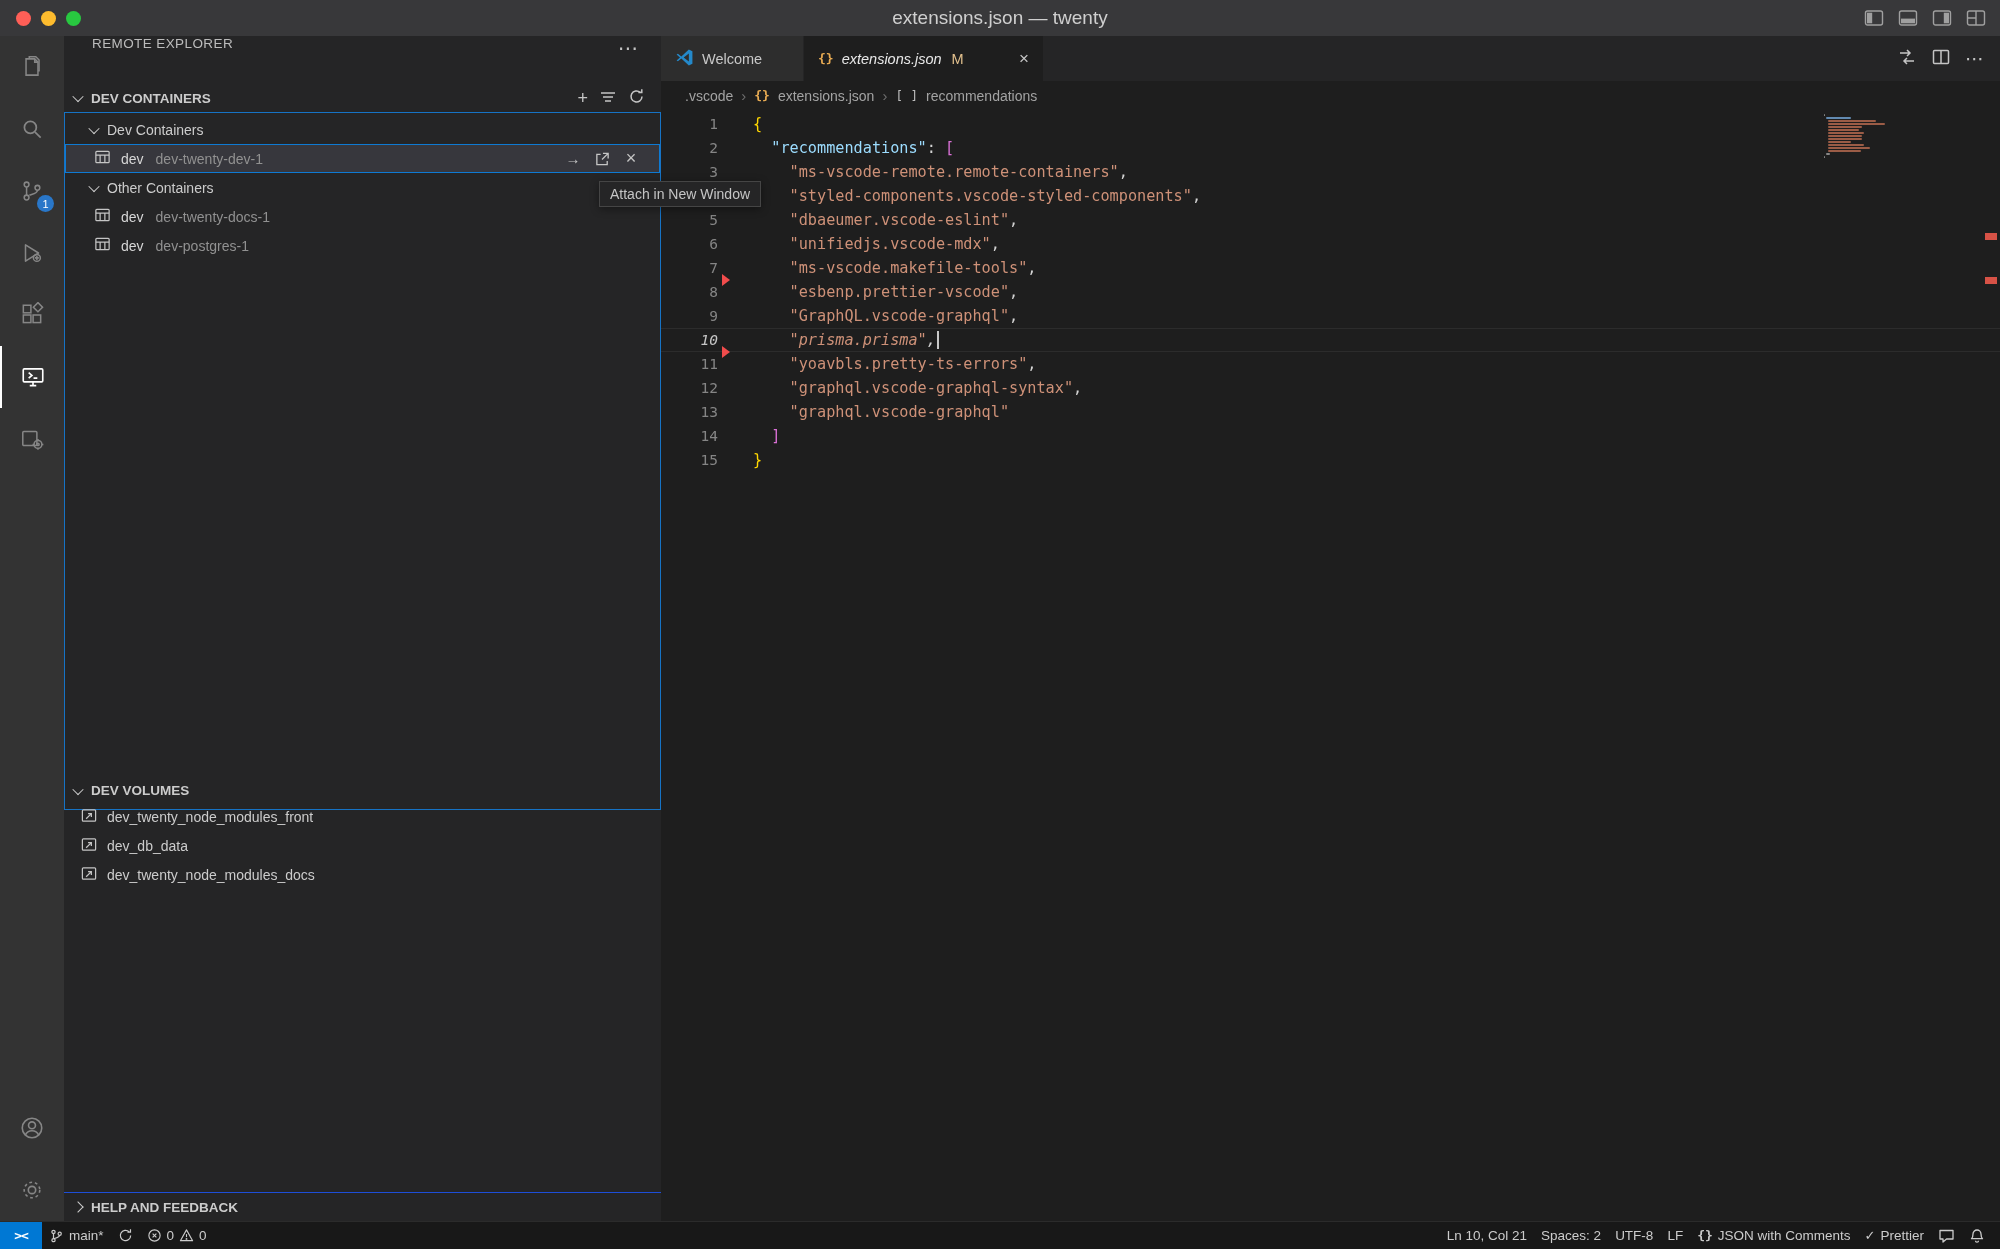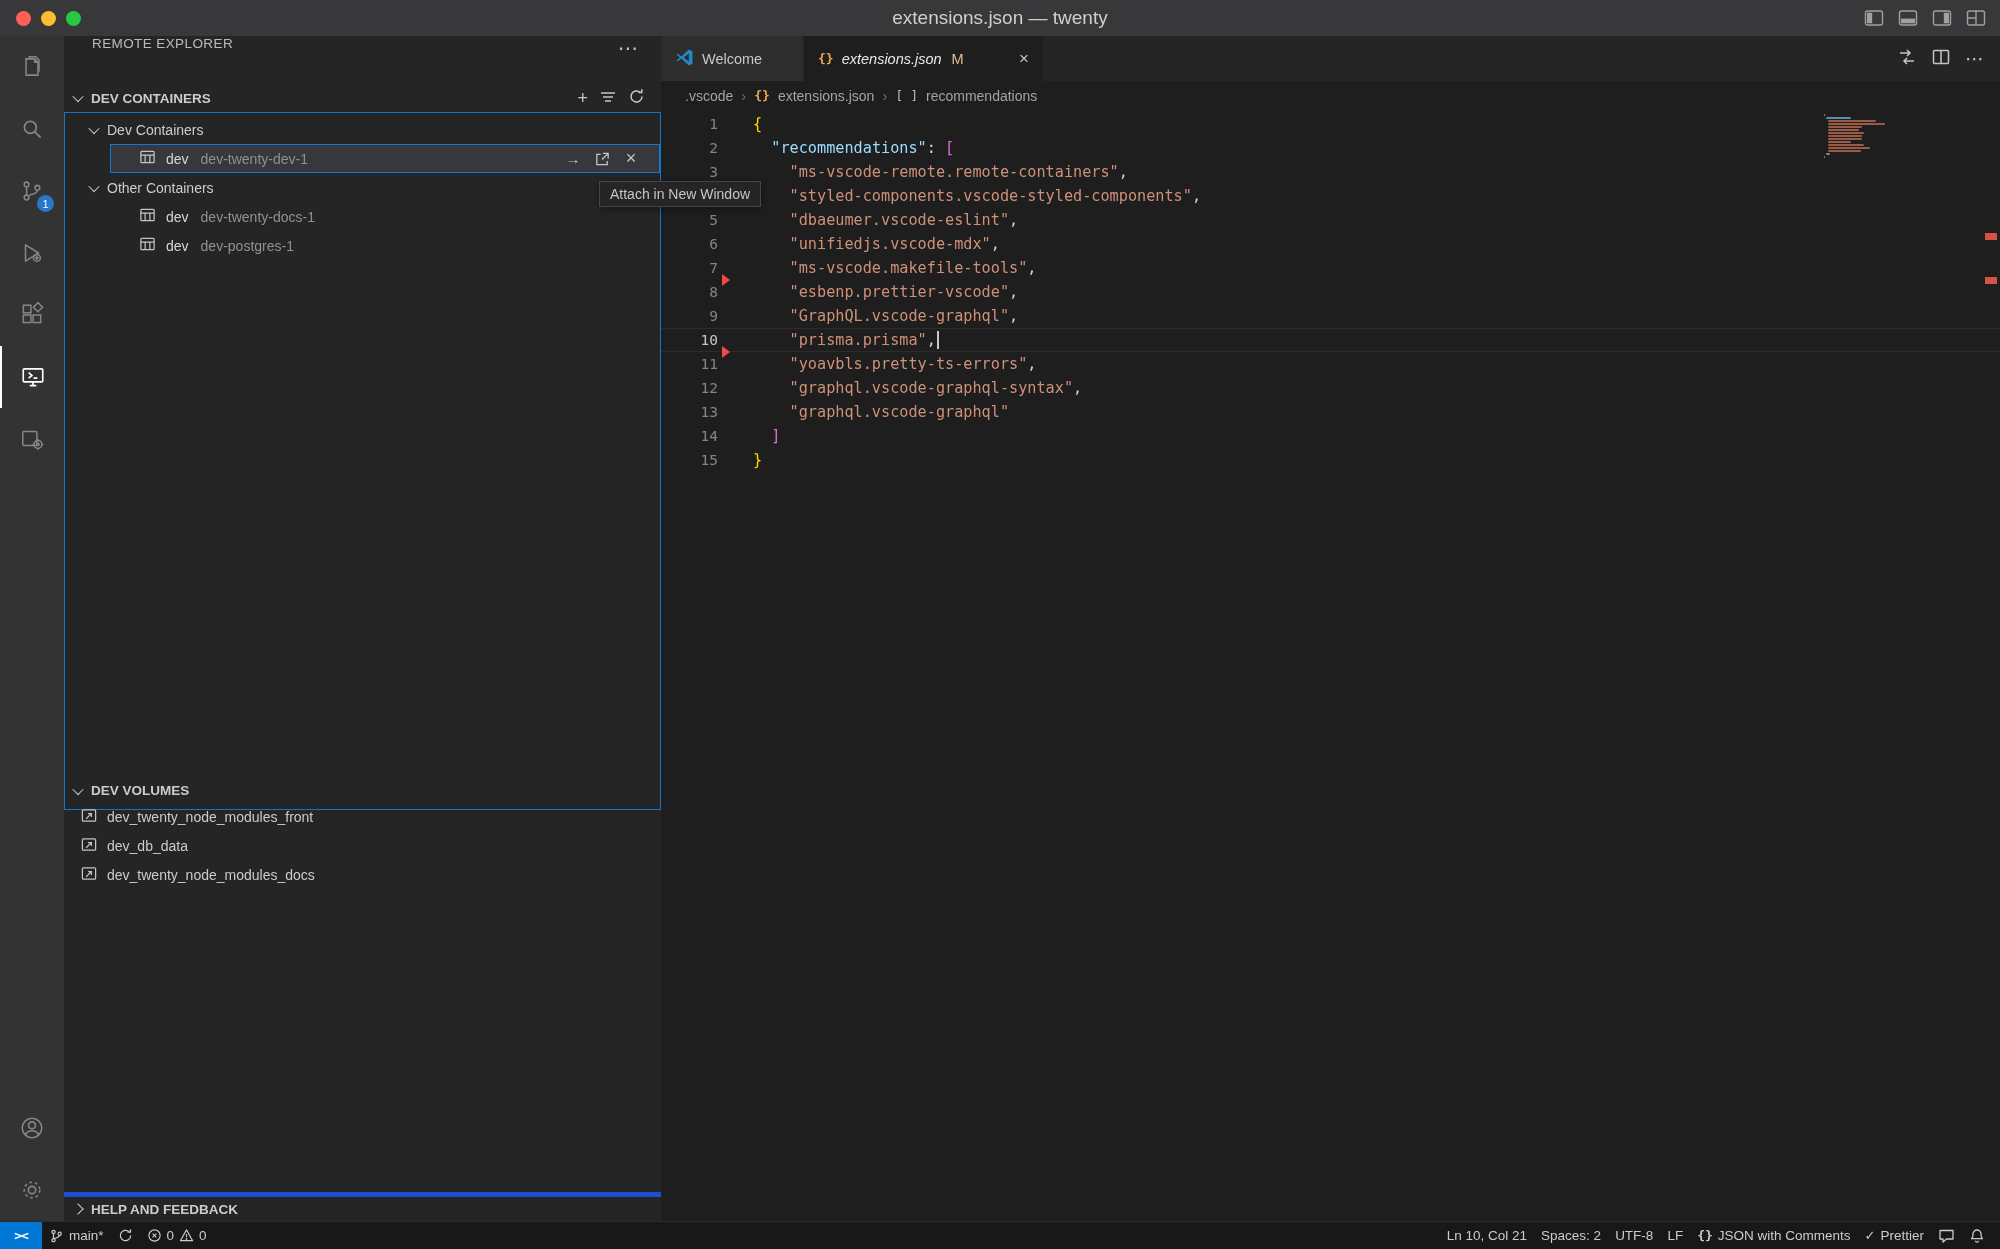--- a/index.html
+++ b/index.html
@@ -42,33 +42,33 @@
   .sec-actions { margin-left:auto; display:flex; align-items:center; gap:12px; padding-right:16px; }
   .sec-actions .sic { color:#c5c5c5; font-weight:normal; font-size:18px; line-height:1; }
   .chev { width:8px; height:8px; border-right:1.5px solid #cccccc; border-bottom:1.5px solid #cccccc;
           display:inline-block; flex:none; }
   .chev.down { transform:rotate(45deg) translate(-1px,-1px); }
   .chev.right { transform:rotate(-45deg); }
   .dc-tree { position:absolute; left:0; top:76px; width:597px; height:698px;
              border:1px solid #1673c5; padding-top:2px; }
   .trow { height:29px; display:flex; align-items:center; font-size:14px; color:#cccccc; position:relative; }
   .trow.group { padding-left:25px; gap:9px; }
-  .trow.item { padding-left:28px; gap:9px;margin-left:45px; }
+  .trow.item { padding-left:28px; gap:9px; }
   .trow .glabel { color:#cccccc; }
   .trow .iname { color:#d6d6d6; }
   .trow .idesc { color:#919191; margin-left:3px; }
   .trow.sel { background:#37373d; box-shadow:inset 0 0 0 1px #0e7ad3; }
   .row-actions { position:absolute; right:18px; top:0; height:29px; display:flex; align-items:center; gap:7px; }
   .row-actions .ra { width:22px; height:22px; display:flex; align-items:center; justify-content:center;
                      color:#c5c5c5; font-size:15px; border-radius:4px; }
   .sec-vol { top:740px; height:29px; }
   .vol-list { position:absolute; left:0; top:766px; width:100%; }
   .vrow { height:29px; display:flex; align-items:center; gap:9px; padding-left:16px;
           color:#cccccc; font-size:14px; }
-  .sec-help { top:1156px; height:29px; border-top:5px solid #1d4ed8; font-weight:bold; }
+  .sec-help { top:1156px; height:29px; border-top:1px solid #1d4ed8; font-weight:bold; }
 
   
   .editorwrap { position:absolute; left:661px; top:36px; width:1339px; height:1185px; background:#1e1e1e; }
   .tabbar { position:absolute; left:0; top:0; width:100%; height:45px; background:#252526; display:flex; }
   .tab { height:45px; display:flex; align-items:center; padding:0 14px; font-size:14.5px; gap:8px; }
   .tab.welcome { background:#2d2d2d; color:#c8c8c8; border-right:1px solid #252526; width:143px; }
   .tab.active { background:#1e1e1e; color:#e8e8e8; width:239px; }
   .tab.active .fname { font-style:italic; }
   .gitM { color:#e2c08d; margin-left:2px; }
   .tabclose { color:#c5c5c5; margin-left:auto; font-size:17px; }
@@ -76,21 +76,21 @@
   .tb-actions { margin-left:auto; display:flex; align-items:center; gap:14px; padding-right:16px; }
   .crumbs { position:absolute; left:0; top:45px; width:100%; height:29px; display:flex; align-items:center;
             gap:8px; padding-left:24px; color:#a3a3a3; font-size:14px; background:#1e1e1e; }
   .crumbs .sep { color:#6e6e6e; font-size:15px; }
   .arric { color:#bdbdbd; font-family:"DejaVu Sans Mono",monospace; font-size:12.5px; }
   .codearea { position:absolute; left:0; top:74px; width:100%; height:1111px; padding-top:2px; }
   .cl { height:24px; display:flex; align-items:center; position:relative; }
   .cl .ln { width:57px; text-align:right; color:#858585; font-family:"DejaVu Sans Mono",monospace;
             font-size:14.5px; flex:none; }
   .cl.cur .ln { color:#c6c6c6; }
-  .cl.cur { box-shadow:inset 0 1px 0 #2c2c2c, inset 0 -1px 0 #2c2c2c; }
+  .cl.cur { box-shadow:inset 0 1px 0 #2c2c2c, inset 0 -1px 0 #2c2c2c;font-style:italic; }
   .codetext { margin-left:35px; white-space:pre; font-family:"DejaVu Sans Mono",monospace; font-size:15.2px; }
   .tk-b1{color:#ffd700}.tk-b2{color:#da70d6}.tk-key{color:#9cdcfe}.tk-p{color:#d4d4d4}.tk-str{color:#ce9178}
   .cursor { display:inline-block; width:2px; height:18px; background:#c8c8c8; vertical-align:middle; margin-left:1px; }
   .delmark { position:absolute; left:61px; bottom:-6px; width:0; height:0;
              border-top:6px solid transparent; border-bottom:6px solid transparent;
              border-left:8px solid #f14c4c; z-index:3; }
   .minimap { position:absolute; left:1163px; top:4px; width:64px; }
   .mmrow { height:2px; margin-bottom:1px; border-radius:1px; }
   .ovmark { position:absolute; width:12px; height:7px; right:3px; background:#e25549; opacity:.95; }
 

